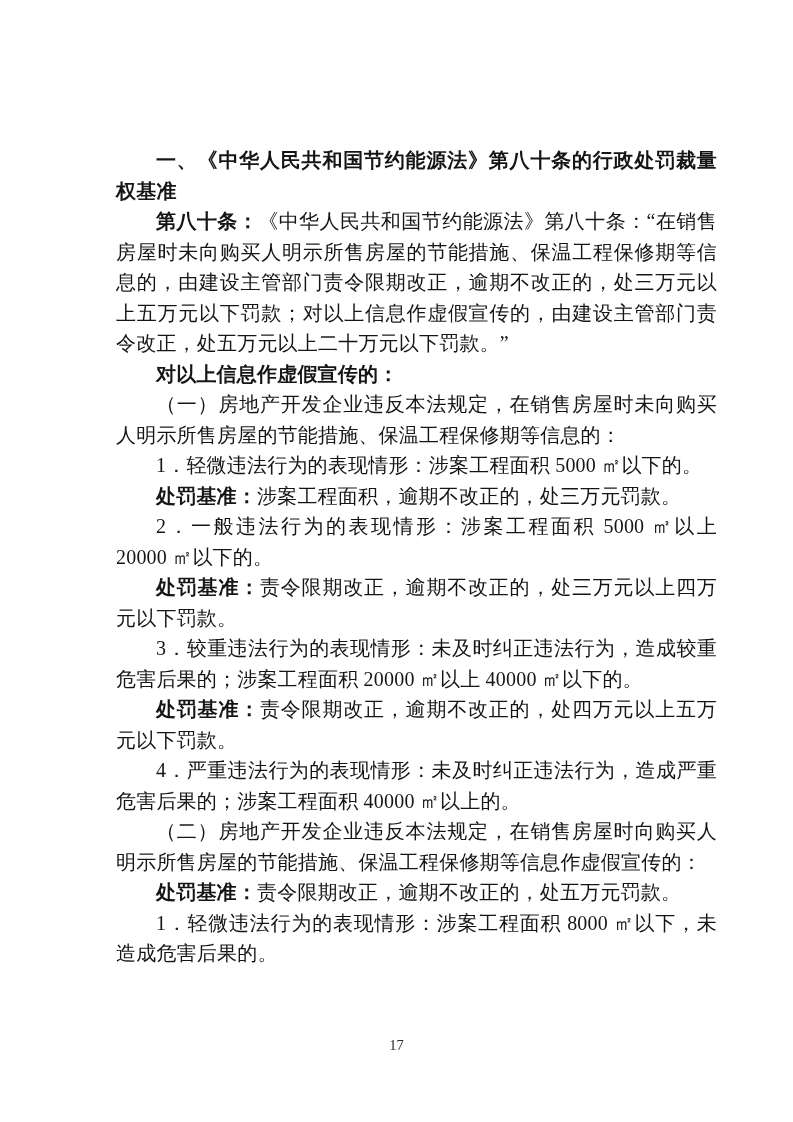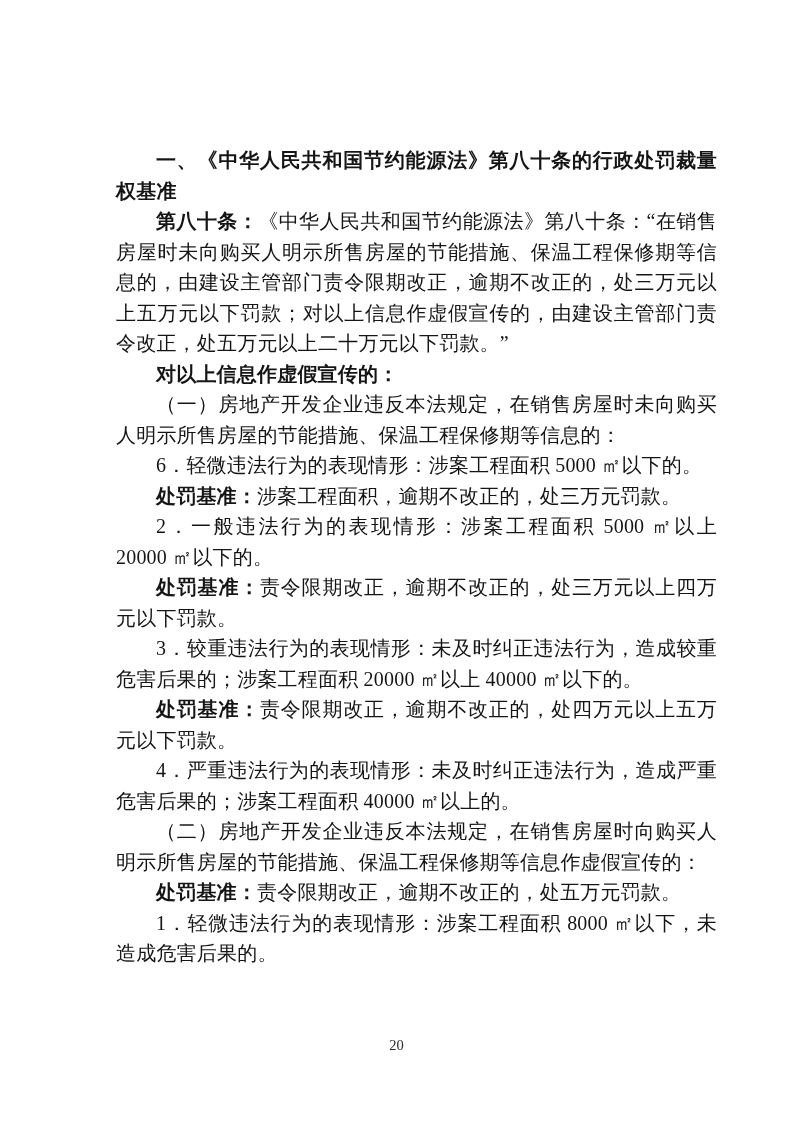--- a/index.html
+++ b/index.html
@@ -56,21 +56,21 @@
   <div class="content">
 
     <p class="heading"><span>一、《中华人民共和国节约能源法》第八十条的行政处罚裁量权基准</span></p>
 
     <p><span class="bold">第八十条：</span><span>《中华人民共和国节约能源法》第八十条：“在销售房屋时未向购买人明示所售房屋的节能措施、保温工程保修期等信息的，由建设主管部门责令限期改正，逾期不改正的，处三万元以上五万元以下罚款；对以上信息作虚假宣传的，由建设主管部门责令改正，处五万元以上二十万元以下罚款。”</span></p>
 
     <p><span class="bold">对以上信息作虚假宣传的：</span><span></span></p>
 
     <p><span>（一）房地产开发企业违反本法规定，在销售房屋时未向购买人明示所售房屋的节能措施、保温工程保修期等信息的：</span></p>
 
-    <p><span>6．轻微违法行为的表现情形：涉案工程面积 5000 ㎡以下的。</span></p>
+    <p><span>1．轻微违法行为的表现情形：涉案工程面积 5000 ㎡以下的。</span></p>
 
     <p><span class="bold">处罚基准：</span><span>涉案工程面积，逾期不改正的，处三万元罚款。</span></p>
 
     <p><span>2．一般违法行为的表现情形：涉案工程面积 5000 ㎡以上 20000 ㎡以下的。</span></p>
 
     <p><span class="bold">处罚基准：</span><span>责令限期改正，逾期不改正的，处三万元以上四万元以下罚款。</span></p>
 
     <p><span>3．较重违法行为的表现情形：未及时纠正违法行为，造成较重危害后果的；涉案工程面积 20000 ㎡以上 40000 ㎡以下的。</span></p>
 
     <p><span class="bold">处罚基准：</span><span>责令限期改正，逾期不改正的，处四万元以上五万元以下罚款。</span></p>
@@ -78,14 +78,14 @@
     <p><span>4．严重违法行为的表现情形：未及时纠正违法行为，造成严重危害后果的；涉案工程面积 40000 ㎡以上的。</span></p>
 
     <p><span>（二）房地产开发企业违反本法规定，在销售房屋时向购买人明示所售房屋的节能措施、保温工程保修期等信息作虚假宣传的：</span></p>
 
     <p><span class="bold">处罚基准：</span><span>责令限期改正，逾期不改正的，处五万元罚款。</span></p>
 
     <p><span>1．轻微违法行为的表现情形：涉案工程面积 8000 ㎡以下，未造成危害后果的。</span></p>
 
   </div>
 
-  <div class="pageno">20</div>
+  <div class="pageno">17</div>
 </div>
 
 </body></html>

